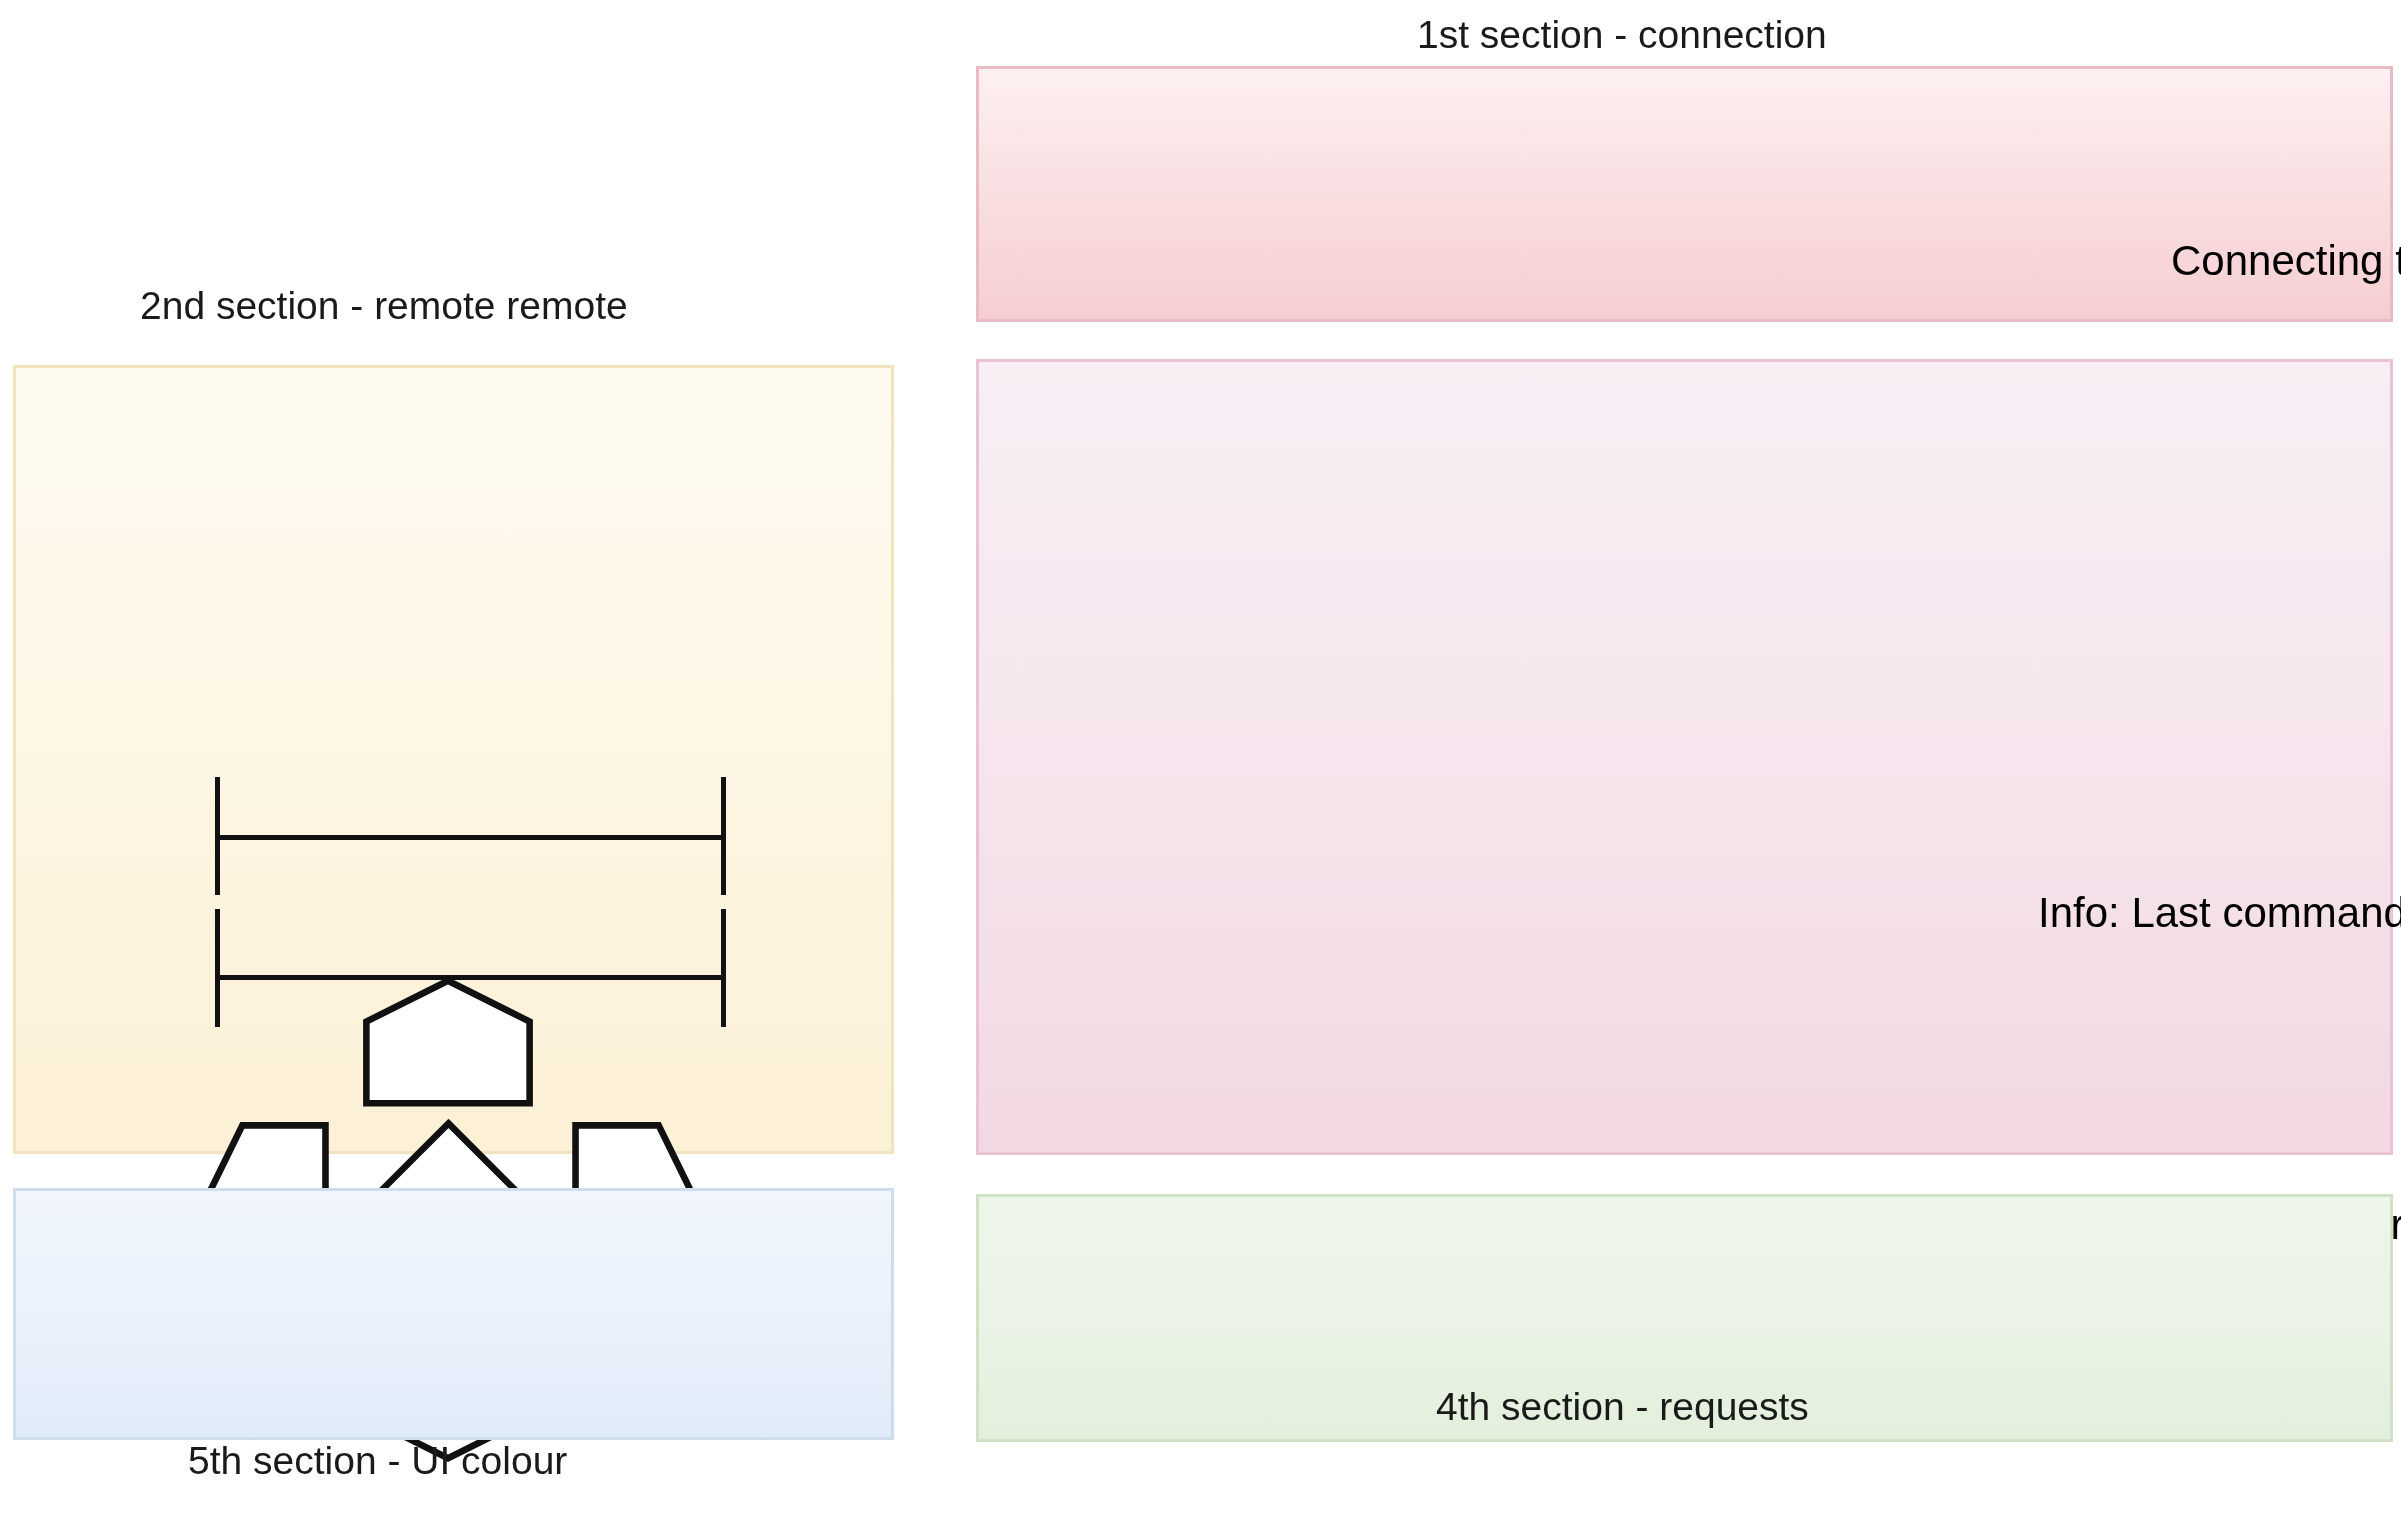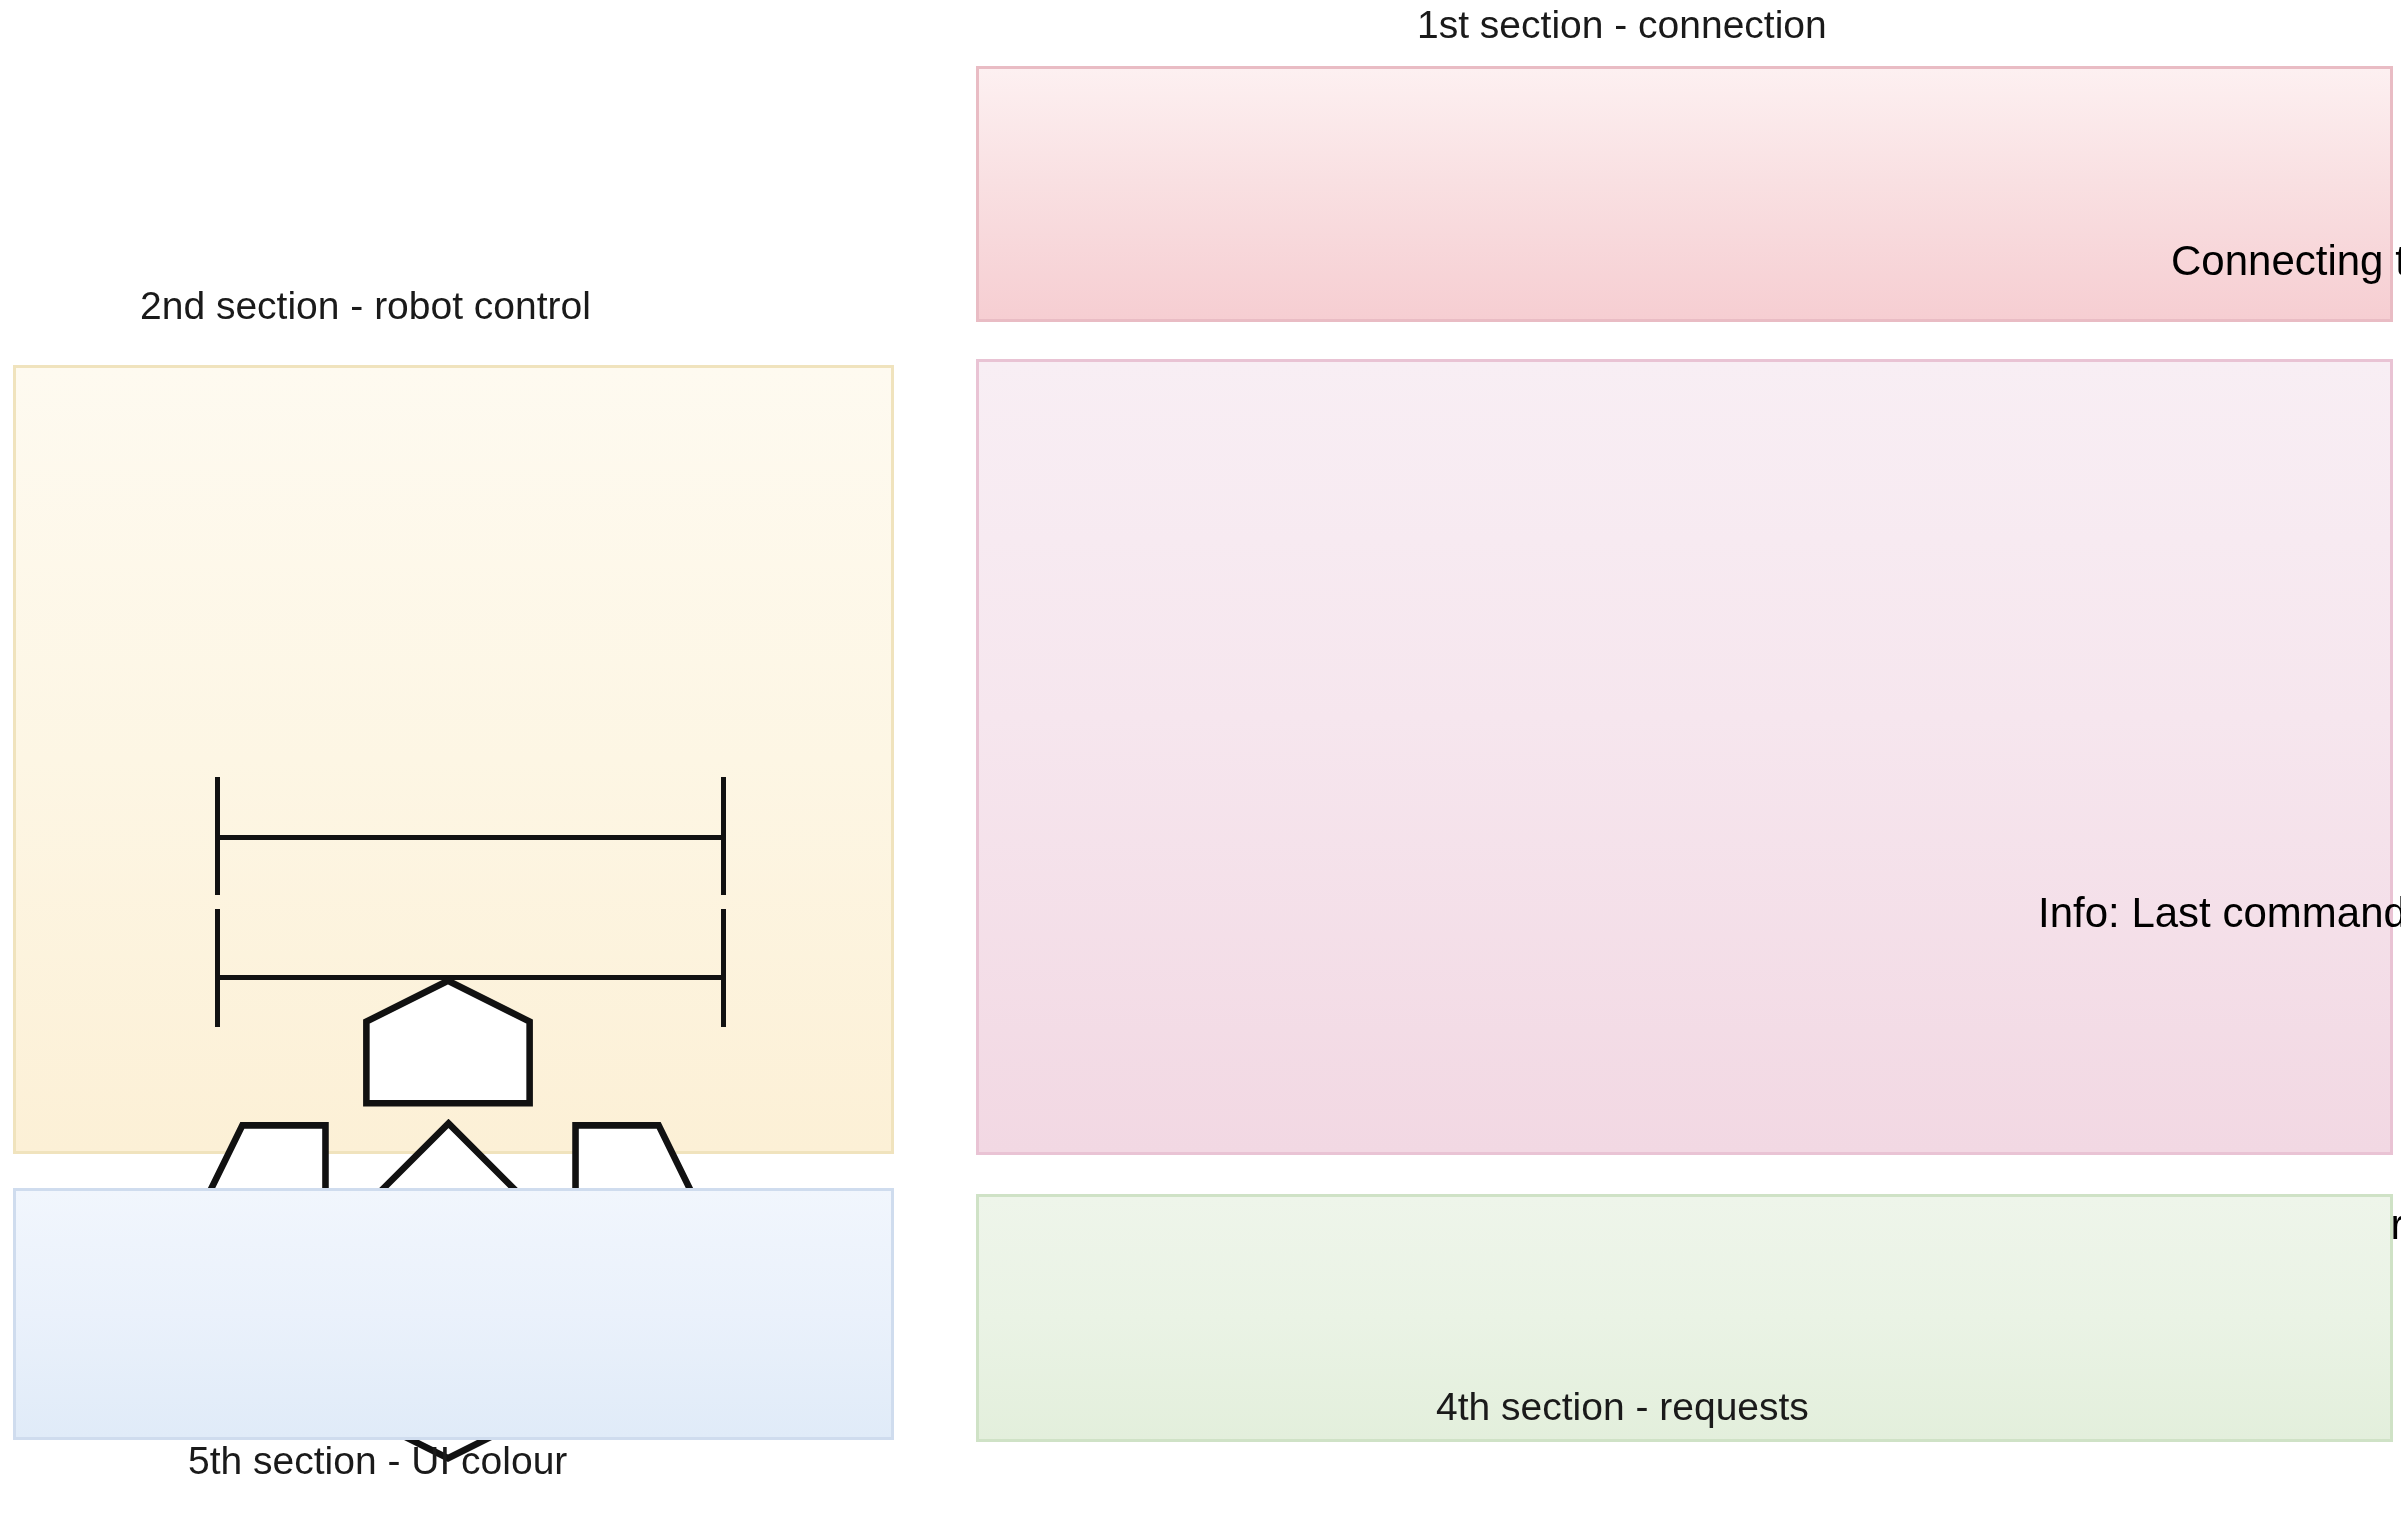--- a/index.html
+++ b/index.html
@@ -100,21 +100,21 @@
   }
   #label-info-retrieved {
     position: absolute;
     left: 1059px;
     top: 839px;
     font-size: 42px;
     white-space: nowrap;
   }
 
   
-  #caption-connection { left: 1417px; top: 4px; text-align: right; }
+  #caption-connection { left: 1417px; top: 14px; text-align: right; }
   #caption-remote     { left: 140px;  top: 285px; }
   #caption-uicolour   { left: 188px;  top: 1440px; }
   #caption-requests   { left: 1436px; top: 1386px; }
 
   
   .slider {
     position: absolute;
   }
   .slider .cap {
     position: absolute;
@@ -162,21 +162,21 @@
 <body>
 
 <div class="caption" id="caption-connection">1st section - connection</div>
 
 <div class="panel" id="panel-connection">
 
   <div id="label-connecting">Connecting to ...</div>
 
 </div>
 
-<div class="caption" id="caption-remote">2nd section - robot control</div>
+<div class="caption" id="caption-remote">2nd section - remote remote</div>
 
 <div class="panel" id="panel-remote">
 
   <div class="slider" id="slider-1">
     <div class="cap cap-left"></div>
     <div class="track"></div>
     <div class="cap cap-right"></div>
   </div>
 
   <div class="slider" id="slider-2">

